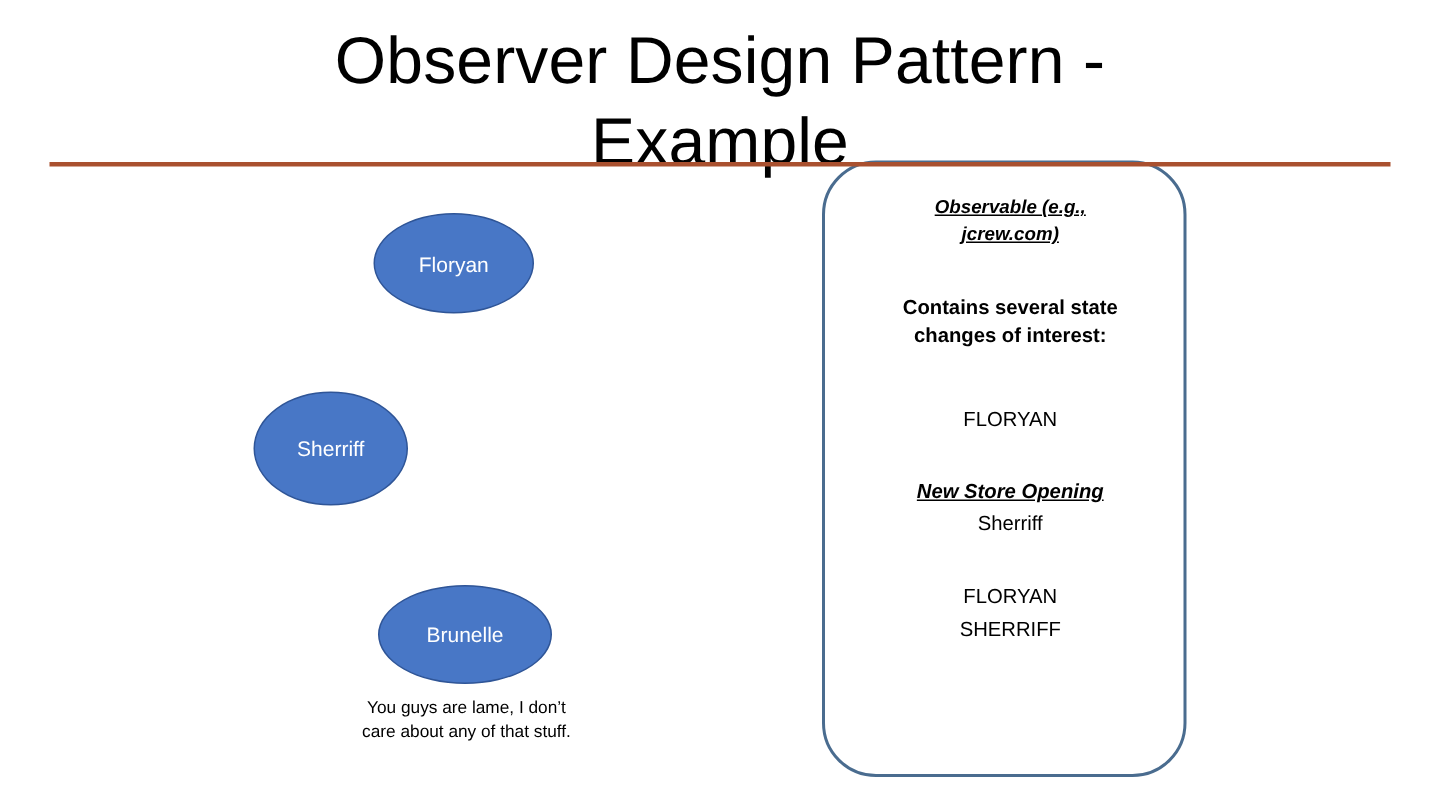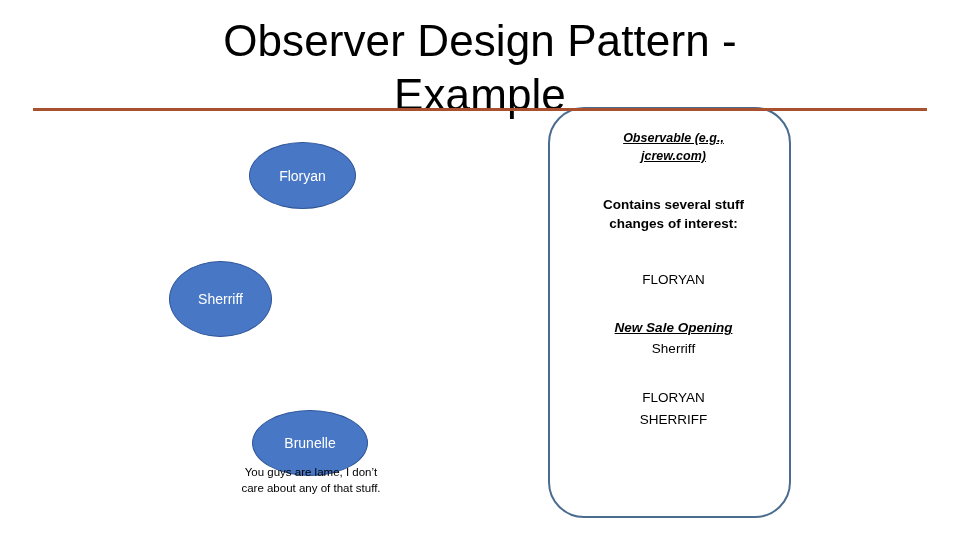--- a/index.html
+++ b/index.html
@@ -55,21 +55,21 @@
     display: flex;
     align-items: center;
     justify-content: center;
     font-size: 14px;
     font-weight: 400;
     text-align: center;
     box-sizing: border-box;
   }
   .actor-floryan  { left: 249px; top: 142px; width: 107px; height: 67px; }
   .actor-sherriff { left: 169px; top: 261px; width: 103px; height: 76px; }
-  .actor-brunelle { left: 252px; top: 410px; width: 116px; height: 66px; }
+  .actor-brunelle { left: 252px; top: 390px; width: 116px; height: 66px; }
 
   
   .remark {
     position: absolute;
     left: 198px;
     top: 465px;
     width: 226px;
     text-align: center;
     font-size: 11.5px;
     font-weight: normal;
@@ -164,29 +164,29 @@
   <div class="remark">You guys are lame, I don’t
 care about any of that stuff.</div>
 
   <div class="panel"></div>
 
   <div class="panel-inner">
 
     <div class="panel-heading">Observable (e.g.,
 jcrew.com)</div>
 
-    <div class="panel-desc">Contains several stuff
+    <div class="panel-desc">Contains several state
 changes of interest:</div>
 
     <div class="event-group first">
       <div class="event-subs">FLORYAN</div>
     </div>
 
     <div class="event-group">
-      <div class="event-name">New Sale Opening</div>
+      <div class="event-name">New Store Opening</div>
       <div class="event-subs">Sherriff</div>
     </div>
 
     <div class="event-group">
       <div class="event-subs">FLORYAN
 SHERRIFF</div>
     </div>
 
   </div>
 

